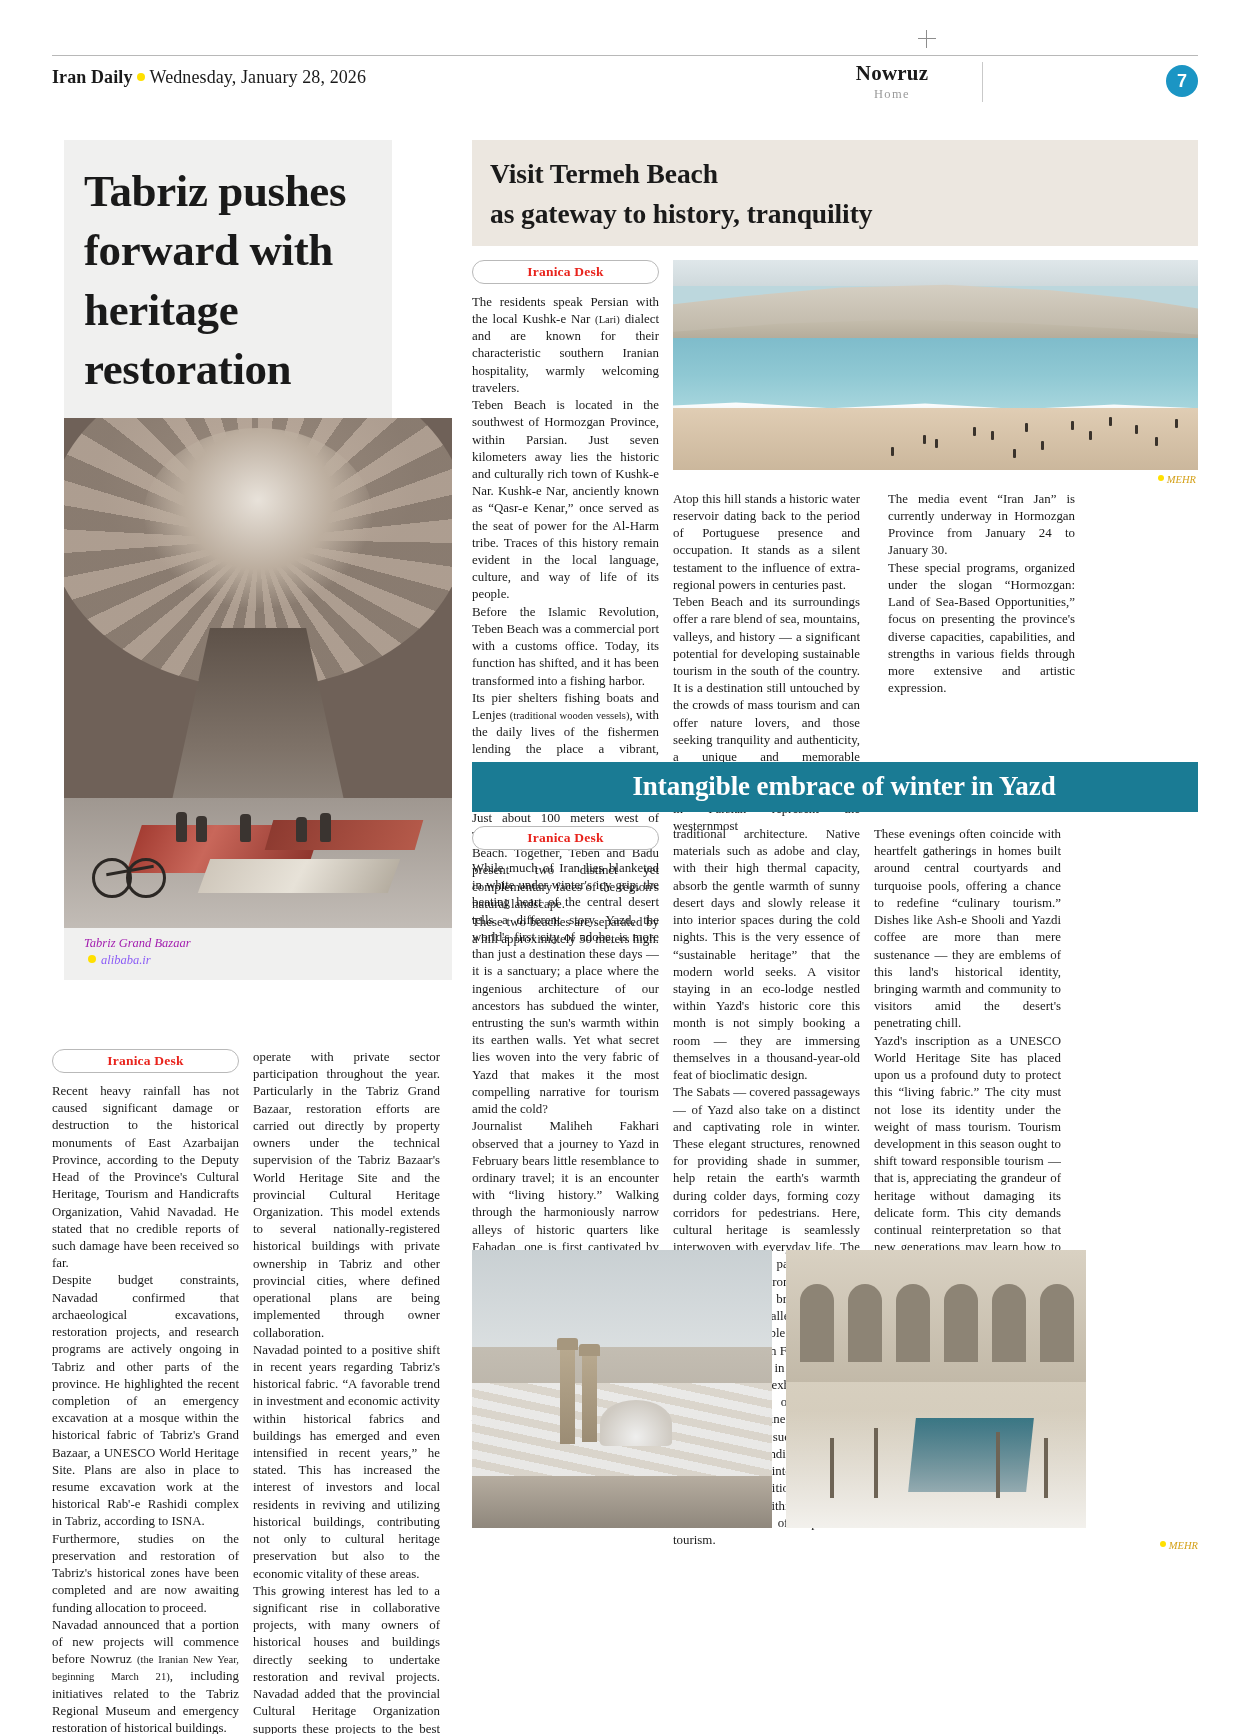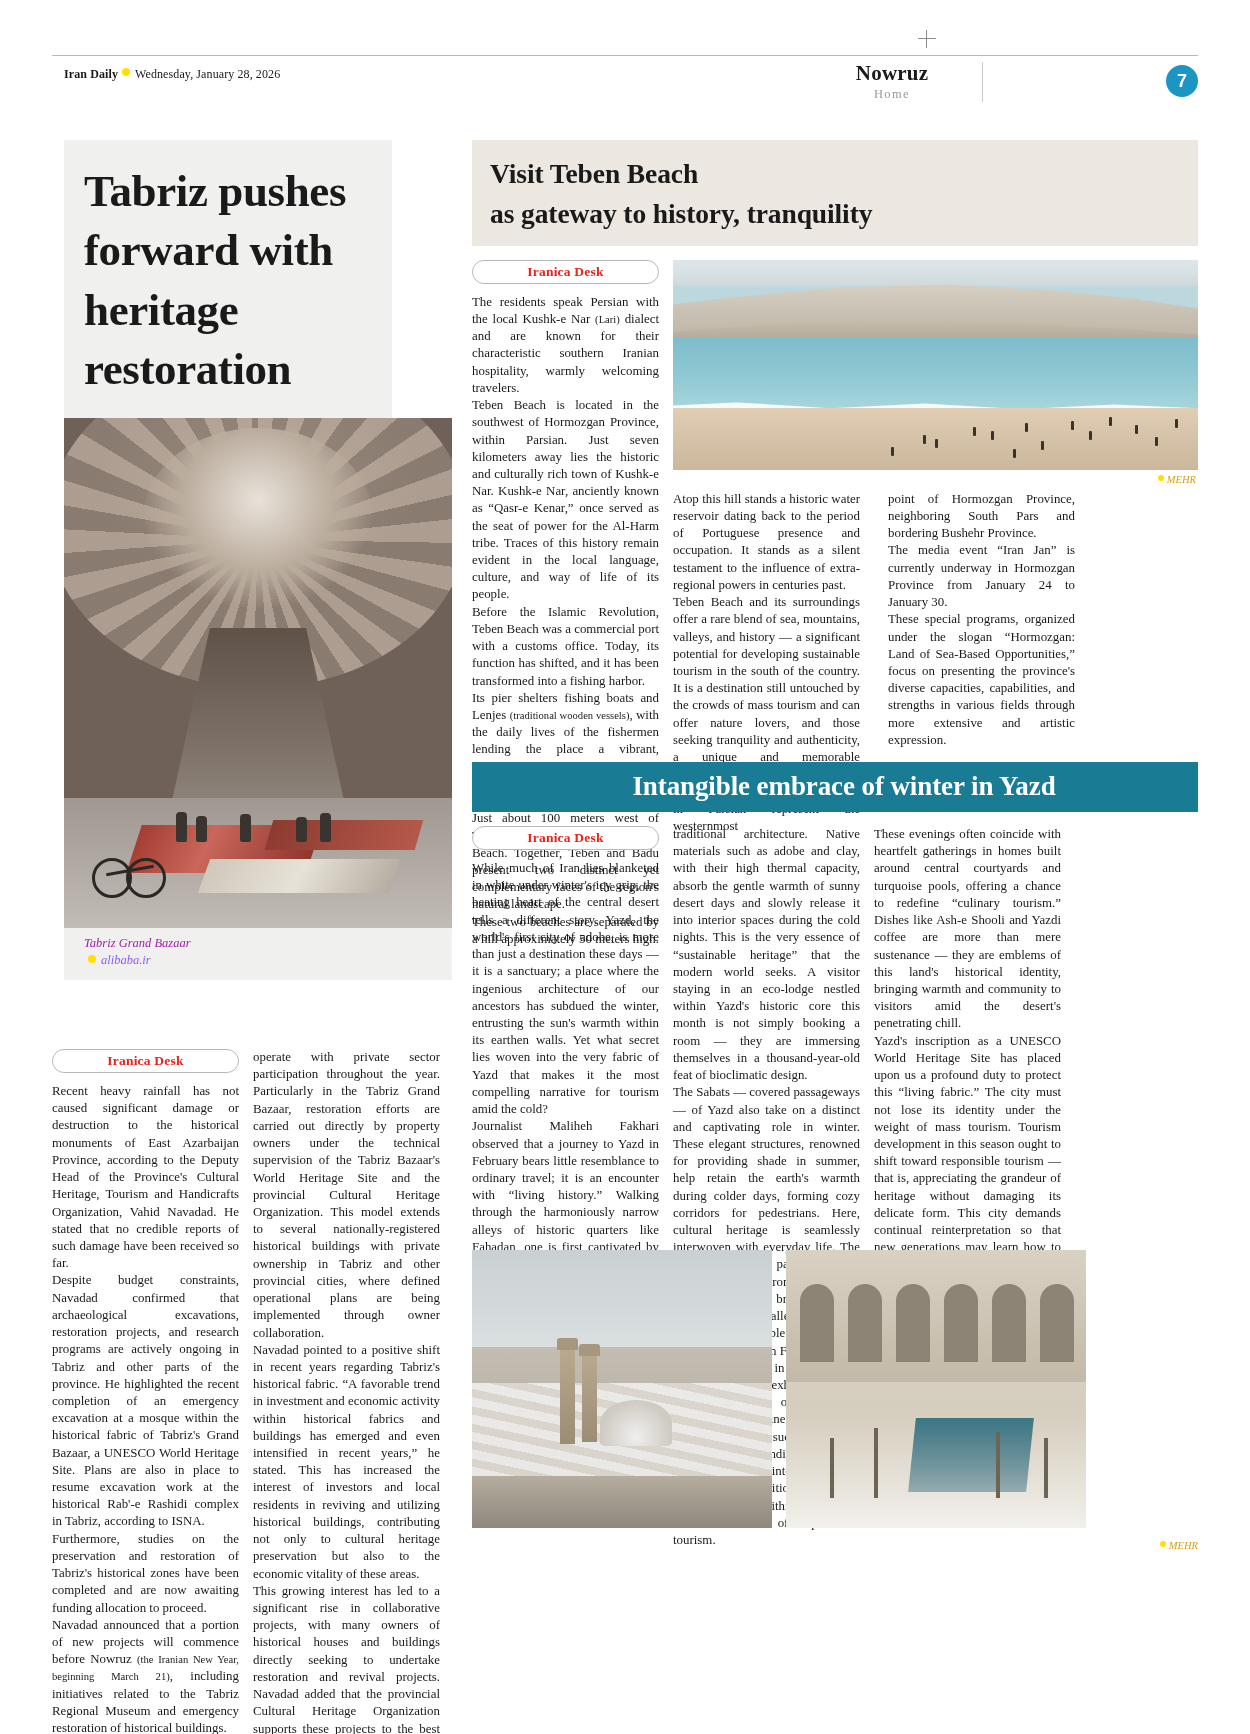--- a/index.html
+++ b/index.html
@@ -19,22 +19,22 @@
   }
   .crop-mark:before { left:8px; top:0; width:1px; height:18px; }
   .crop-mark:after  { top:8px; left:0; height:1px; width:18px; }
 
   
   .masthead {
     position:absolute; left:52px; top:55px; width:1146px; height:50px;
     border-top:1px solid #b8b8b8;
   }
   .mast-left {
-    position:absolute; left:12px; top:11px;
-    font-size:12px; letter-spacing:0.1px; white-space:nowrap;
+    position:absolute; left:0; top:11px;
+    font-size:18px; letter-spacing:0.1px; white-space:nowrap;
   }
   .mast-left .paper { font-weight:bold; }
   .dot-yellow {
     display:inline-block; width:8px; height:8px; border-radius:50%;
     background:#ffe000; margin:0 5px 0 4px; vertical-align:2px;
   }
   .mast-section {
     position:absolute; left:760px; top:5px; width:160px; text-align:center;
   }
   .mast-section .sec-title { font-size:21px; font-weight:bold; letter-spacing:0.2px; }
@@ -373,21 +373,21 @@
       <p>operate with private sector participation throughout the year. Particularly in the Tabriz Grand Bazaar, restoration efforts are carried out directly by property owners under the technical supervision of the Tabriz Bazaar's World Heritage Site and the provincial Cultural Heritage Organization. This model extends to several nationally-registered historical buildings with private ownership in Tabriz and other provincial cities, where defined operational plans are being implemented through owner collaboration.</p>
       <p>Navadad pointed to a positive shift in recent years regarding Tabriz's historical fabric. “A favorable trend in investment and economic activity within historical fabrics and buildings has emerged and even intensified in recent years,” he stated. This has increased the interest of investors and local residents in reviving and utilizing historical buildings, contributing not only to cultural heritage preservation but also to the economic vitality of these areas.</p>
       <p>This growing interest has led to a significant rise in collaborative projects, with many owners of historical houses and buildings directly seeking to undertake restoration and revival projects. Navadad added that the provincial Cultural Heritage Organization supports these projects to the best of its ability, both technically and through financial and credit assistance.</p>
     </div>
   </div>
 </div>
 
 <div class="right">
   <div class="beach-head">
     <h2>
-      <span>Visit Teben Beach</span><br>
+      <span>Visit Termeh Beach</span><br>
       <span>as gateway to history, tranquility</span>
     </h2>
   </div>
 
   <div class="beach-top">
     <div class="beach-col-1">
       <div class="desk-wrap" style="height:34px">
         <div class="desk-pill">Iranica Desk</div>
       </div>
       <div class="coltext">
@@ -430,21 +430,20 @@
       <div class="beach-lower-wrap" style="margin-top:6px">
         <div class="bcol" style="width:187px">
           <div class="coltext">
             <p>Atop this hill stands a historic water reservoir dating back to the period of Portuguese presence and occupation. It stands as a silent testament to the influence of extra-regional powers in centuries past.</p>
             <p>Teben Beach and its surroundings offer a rare blend of sea, mountains, valleys, and history — a significant potential for developing sustainable tourism in the south of the country. It is a destination still untouched by the crowds of mass tourism and can offer nature lovers, and those seeking tranquility and authenticity, a unique and memorable experience.</p>
             <p>The city and district of Kushk-e Nar in Parsian represent the westernmost</p>
           </div>
         </div>
         <div class="bcol" style="width:187px;margin-left:14px">
           <div class="coltext">
-            <p>point of Hormozgan Province, neighboring South Pars and bordering Bushehr Province.</p>
             <p>The media event “Iran Jan” is currently underway in Hormozgan Province from January 24 to January 30.</p>
             <p>These special programs, organized under the slogan “Hormozgan: Land of Sea-Based Opportunities,” focus on presenting the province's diverse capacities, capabilities, and strengths in various fields through more extensive and artistic expression.</p>
           </div>
         </div>
       </div>
     </div>
   </div>
 </div>
 
 <div class="yazd">

